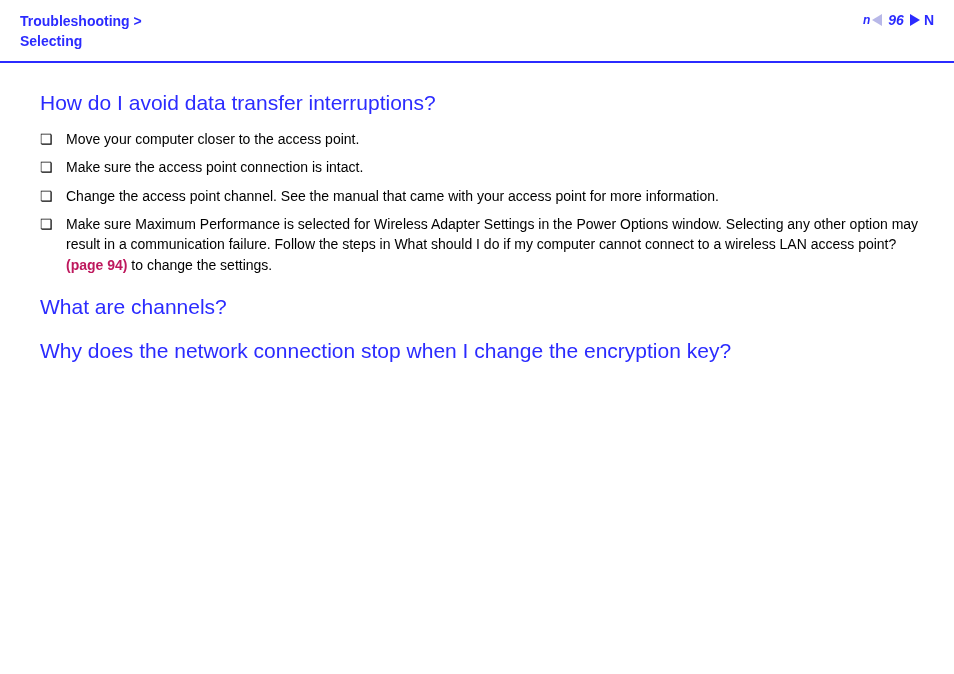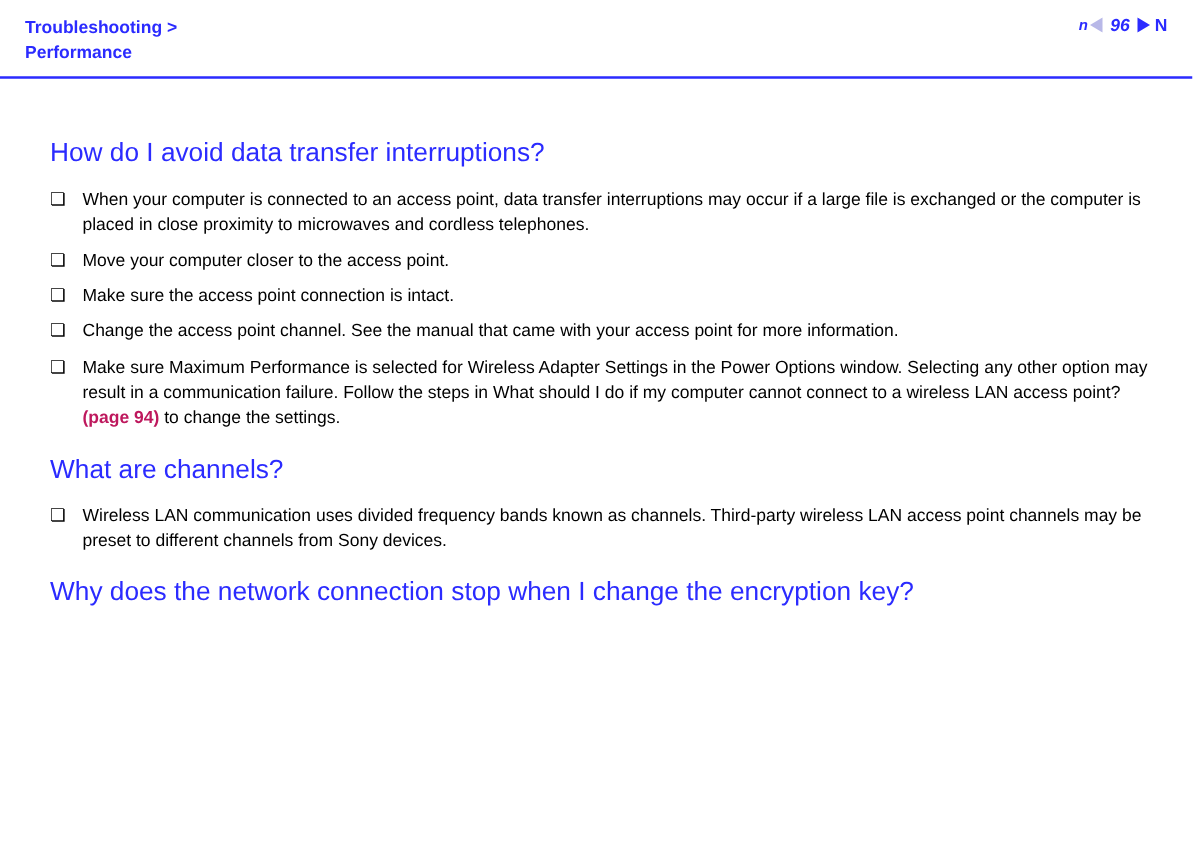--- a/index.html
+++ b/index.html
@@ -56,21 +56,20 @@
     border-left: 10px solid #2b2bff;
   }
   .n-mark {
     font-style: normal;
     font-weight: bold;
     color: #2b2bff;
     margin-left: -2px;
   }
   .content {
     padding: 28px 32px 0 40px;
-    margin-top: 20px;
   }
   h2.section-title {
     font-size: 21px;
     font-weight: normal;
     color: #2b2bff;
     margin: 0 0 14px 0;
   }
   h2.section-title.later {
     margin-top: 20px;
   }
@@ -107,45 +106,43 @@
   }
 </style>
 </head>
 <body>
 
 <div class="page">
 
   <div class="header">
     <div class="breadcrumb">
       <span>Troubleshooting &gt;</span><br>
-      <span>Performance</span>
+      <span>Selecting</span>
     </div>
     <div class="pager">
       <span style="font-style:italic;font-size:12px;margin-right:-4px;">n</span>
       <span class="arrow left"></span>
       <span>96</span>
       <span class="arrow right"></span>
       <span class="n-mark">N</span>
     </div>
   </div>
 
   <div class="content">
 
     <h2 class="section-title">How do I avoid data transfer interruptions?</h2>
     <ul class="bullets">
-      <li>When your computer is connected to an access point, data transfer interruptions may occur if a large file is exchanged or the computer is placed in close proximity to microwaves and cordless telephones.</li>
       <li>Move your computer closer to the access point.</li>
       <li>Make sure the access point connection is intact.</li>
       <li>Change the access point channel. See the manual that came with your access point for more information.</li>
       <li>
         <span>Make sure </span><span class="bold">Maximum Performance</span><span> is selected for </span><span class="bold">Wireless Adapter Settings</span><span> in the </span><span class="bold">Power Options</span><span> window. Selecting any other option may result in a communication failure. Follow the steps in </span><span class="bold">What should I do if my computer cannot connect to a wireless LAN access point? </span><span class="link-ref">(page 94)</span><span> to change the settings.</span>
       </li>
     </ul>
 
     <h2 class="section-title later">What are channels?</h2>
     <ul class="bullets">
-      <li>Wireless LAN communication uses divided frequency bands known as channels. Third-party wireless LAN access point channels may be preset to different channels from Sony devices.</li>
     </ul>
 
     <h2 class="section-title later">Why does the network connection stop when I change the encryption key?</h2>
 
   </div>
 </div>
 
 </body></html>

